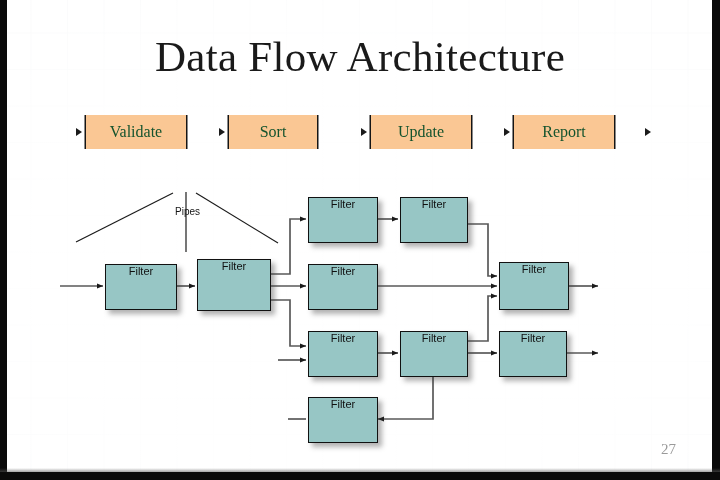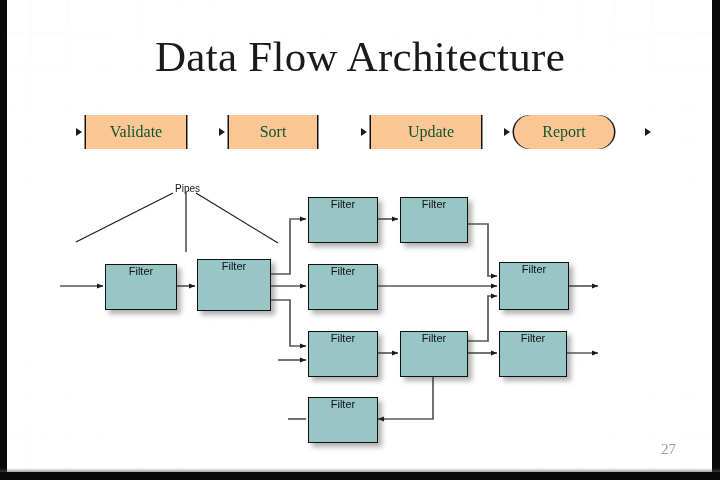--- a/index.html
+++ b/index.html
@@ -104,20 +104,21 @@
     pointer-events: none;
   }
 
   
   #pipes-label {
     position: absolute;
     font-family: "Liberation Sans", sans-serif;
     font-size: 10px;
     color: #151515;
     white-space: nowrap;
+    margin-top: 23px;
   }
 
   
   #page-number {
     position: absolute;
     right: 44px;
     bottom: 22px;
     font-family: "Liberation Serif", serif;
     font-size: 15px;
     color: #9a9a9a;
@@ -143,26 +144,26 @@
     <div class="obox" style="left:86px; top:115px; width:100px;">
       <span>Validate</span>
     </div>
 
     <div class="oarrow" style="left:219px; top:128px;"></div>
     <div class="obox" style="left:229px; top:115px; width:88px;">
       <span>Sort</span>
     </div>
 
     <div class="oarrow" style="left:361px; top:128px;"></div>
-    <div class="obox" style="left:371px; top:115px; width:100px;padding-left:10px;">
+    <div class="obox" style="left:371px; top:115px; width:100px;">
       <span>Update</span>
     </div>
 
     <div class="oarrow" style="left:504px; top:128px;"></div>
-    <div class="obox" style="left:514px; top:115px; width:100px;border-radius:17px;">
+    <div class="obox" style="left:514px; top:115px; width:100px;">
       <span>Report</span>
     </div>
 
     <div class="oarrow" style="left:645px; top:128px;"></div>
   </div>
 
   <svg id="wires" viewBox="0 0 720 480" xmlns="http://www.w3.org/2000/svg">
     <defs>
       <marker id="ah" markerWidth="7" markerHeight="7" refX="6.4" refY="3" orient="auto" markerUnits="userSpaceOnUse">
         <path d="M0,0.4 L6.6,3 L0,5.6 z" fill="#1a1a1a"></path>

